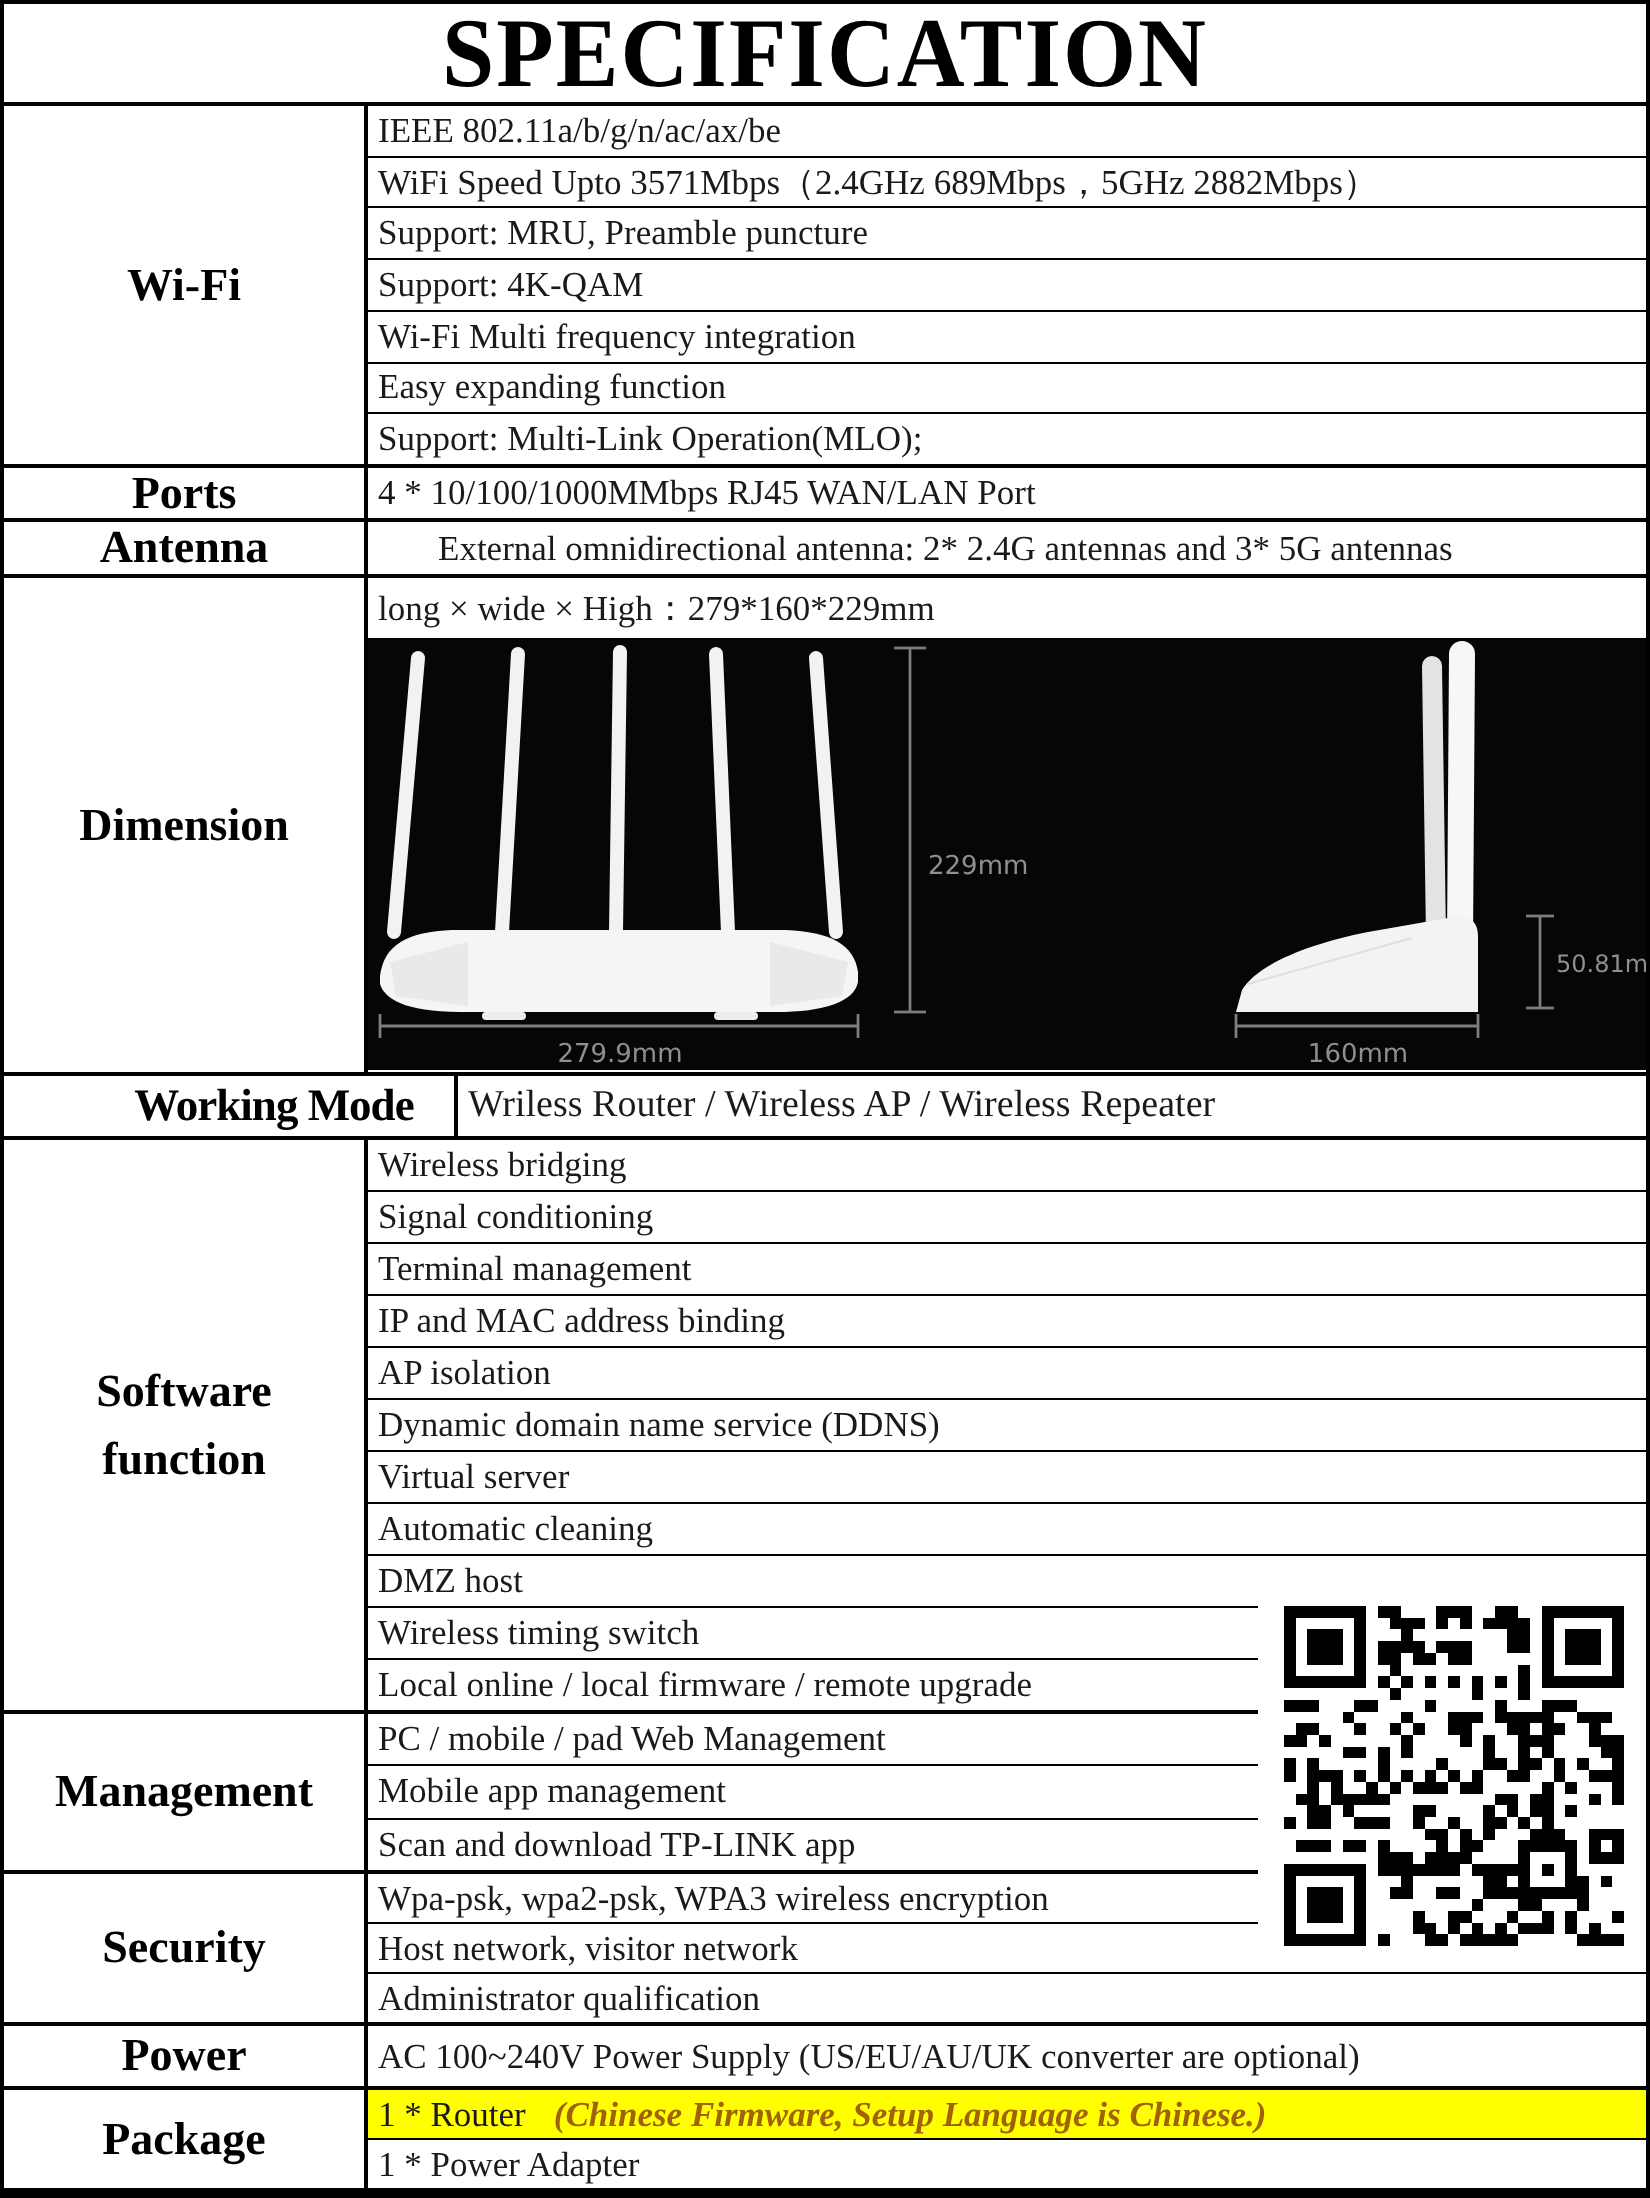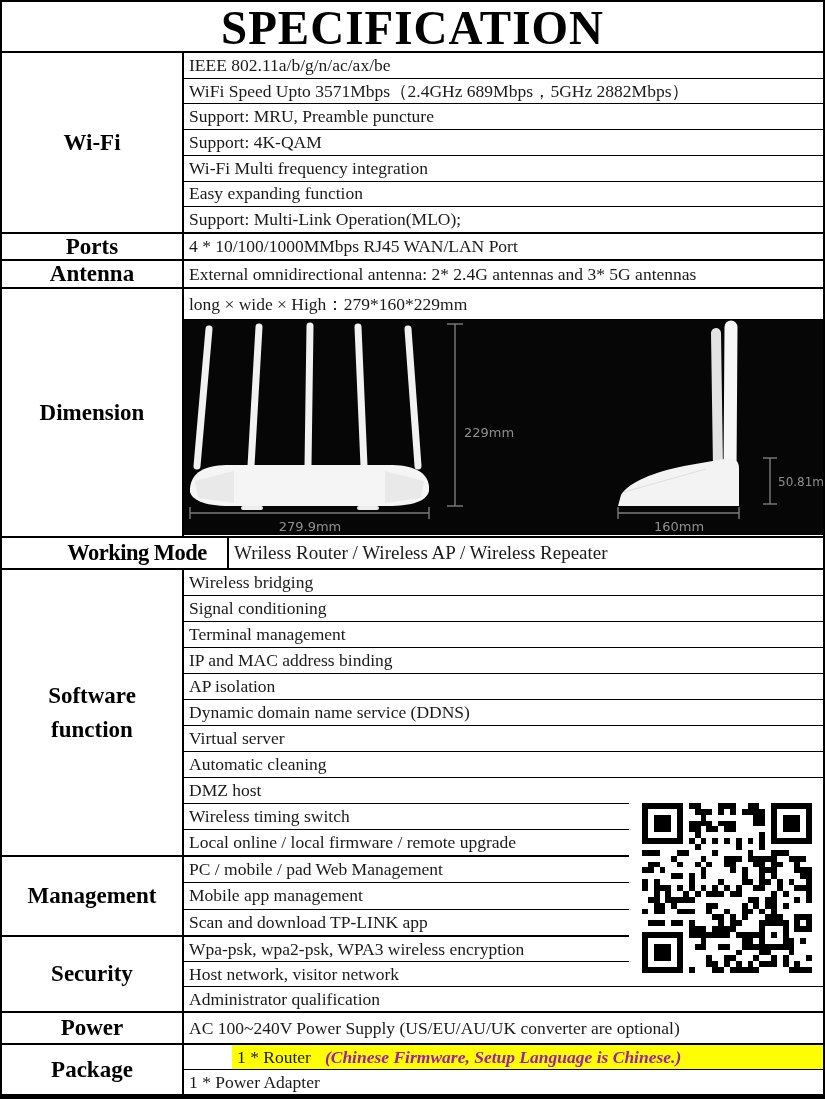--- a/index.html
+++ b/index.html
@@ -48,36 +48,36 @@
     box-sizing:border-box;
     border-top:1px solid #000;
     padding-left:5px;
     font-size:17.5px;
     white-space:nowrap;overflow:hidden;
   }
   .row:first-child{border-top:none;}
   
   .sec-wifi{height:181px;}
   .sec-ports{height:27px;}
-  .sec-antenna{height:28px;}
+  .sec-antenna{height:28px;gap:30px;}
   .sec-dim{height:249px;}
   .sec-working{height:32px;padding-left:45px;}
   .sec-software{height:287px;}
   .sec-management{height:80px;}
   .sec-security{height:76px;}
   .sec-power{height:32px;}
   .sec-package{height:51px;}
   .sec-working .row{font-size:19px;}
   .dim-size{flex:0 0 31px;border-bottom:1px solid #000;}
   .dim-fig{display:block;width:639px;height:215px;background:#060606;}
   .dim-fig text{font-family:"DejaVu Sans","Liberation Sans",sans-serif;fill:#8f8f8f;}
   .dimline{stroke:#7d7d7d;stroke-width:1.4;fill:none;}
-  .row-yellow{background:#ffff00;margin-left:48px;}
+  .row-yellow{background:#ffff00;}
   .pkg-note{
-    color:#a21caf;font-weight:bold;font-style:italic;
+    color:#a16207;font-weight:bold;font-style:italic;
     margin-left:14px;font-size:17.5px;
   }
   .qr{
     position:absolute;left:627px;top:795px;
     width:196px;height:182px;background:#ffffff;
     display:flex;align-items:center;justify-content:center;
     z-index:5;
   }
   .qr svg{display:block;}
 </style>

